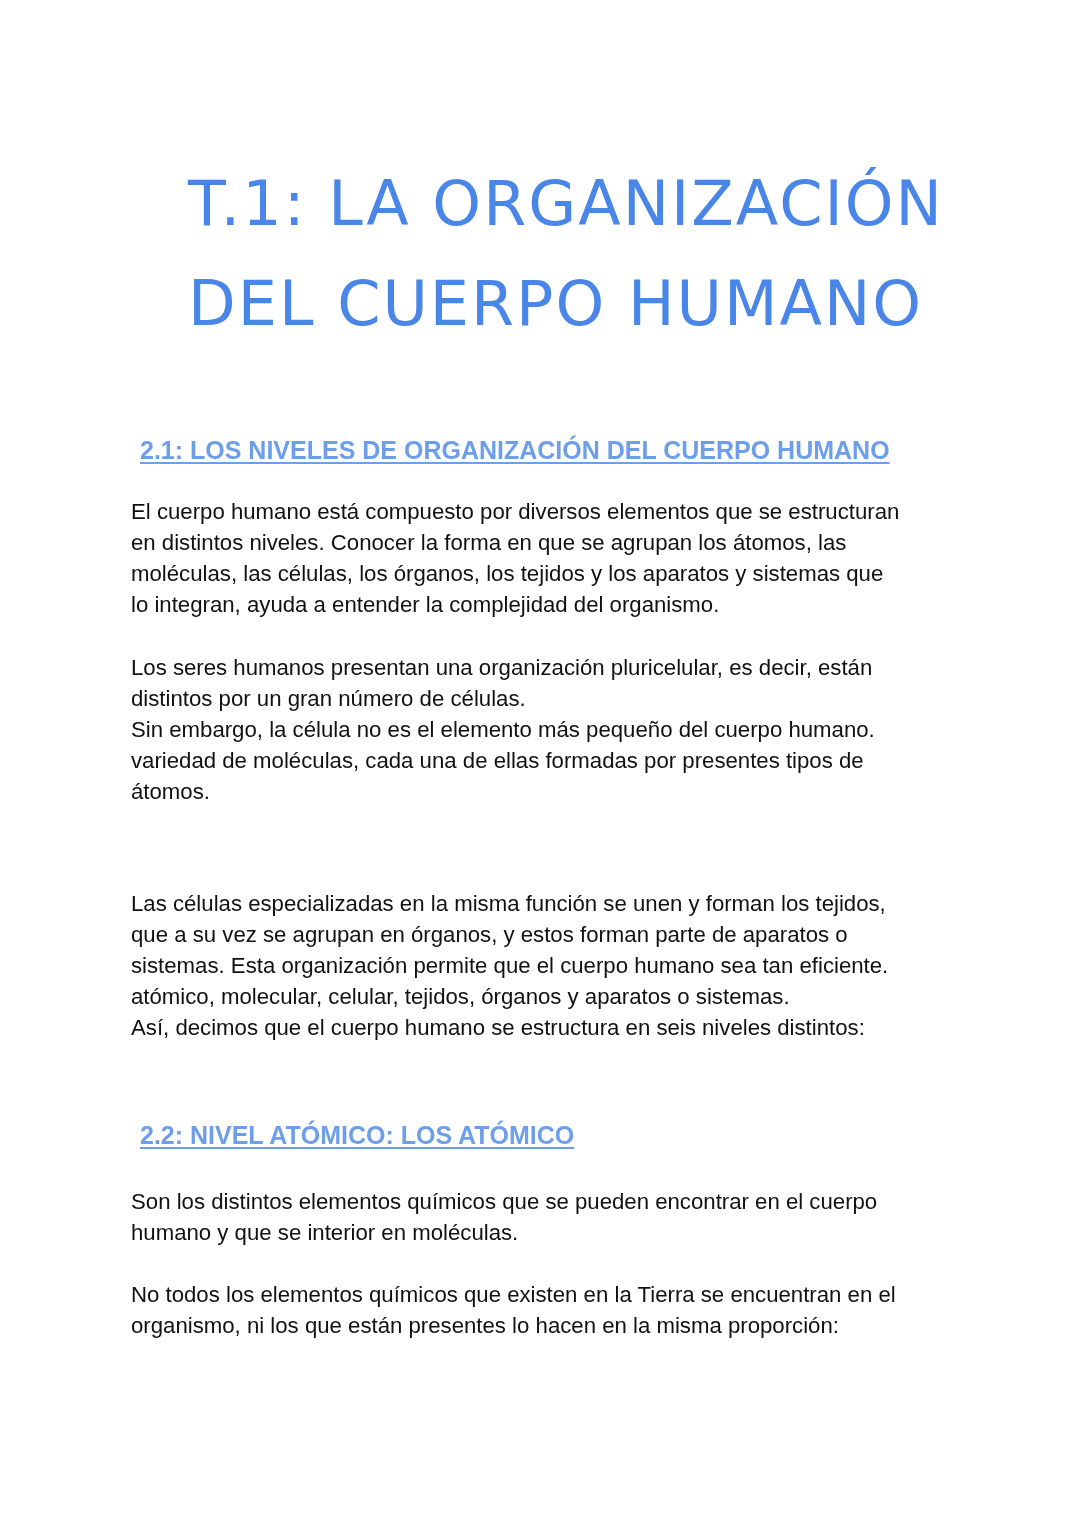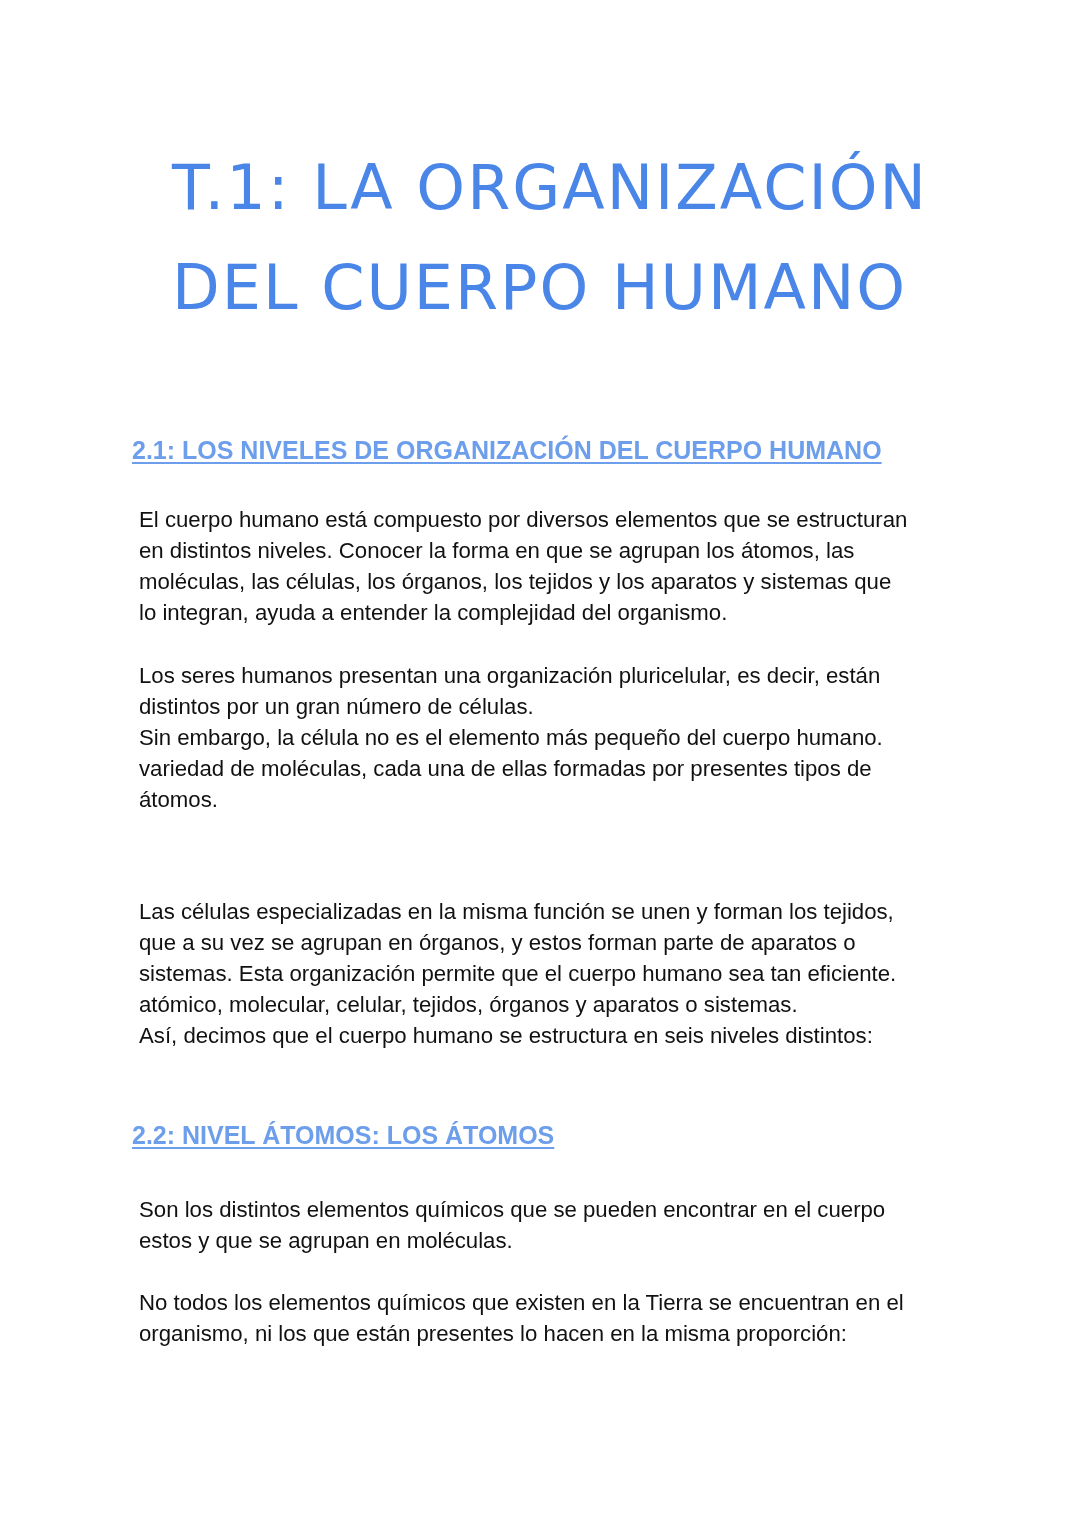--- a/index.html
+++ b/index.html
@@ -1,20 +1,20 @@
 <!DOCTYPE html>
 <html><head>
 <meta charset="utf-8">
 <style>
   html, body { margin: 0; padding: 0; background: #ffffff; }
   body { width: 1080px; height: 1525px; position: relative; overflow: hidden; font-family: "Liberation Sans", sans-serif; color: #111; }
-  .title { position: absolute; left: 172px; top: 138px; color: #4a86e8; font-family: "DejaVu Sans", sans-serif; font-size: 62px; line-height: 100px; letter-spacing: 2px; margin: 0; font-weight: normal; }
+  .title { position: absolute; left: 172px; top: 138px; color: #4a86e8; font-family: "DejaVu Sans", sans-serif; font-size: 62px; line-height: 100px; letter-spacing: 2px; margin: 16px; font-weight: normal; }
   .title span { display: block; white-space: nowrap; }
-  .h2 { position: absolute; left: 132px; margin: 0; color: #6d9eeb; font-size: 25px; font-weight: bold; text-decoration: underline; text-decoration-thickness: 2px; text-underline-offset: 3px; white-space: nowrap; }
-  .para { position: absolute; left: 131px; margin: 8px; font-size: 22.2px; line-height: 31px; width: 830px; }
+  .h2 { position: absolute; left: 140px; margin: 0; color: #6d9eeb; font-size: 25px; font-weight: bold; text-decoration: underline; text-decoration-thickness: 2px; text-underline-offset: 3px; white-space: nowrap; }
+  .para { position: absolute; left: 131px; margin: 0; font-size: 22.2px; line-height: 31px; width: 830px; }
   .para span.line { display: block; white-space: nowrap; }
 </style>
 </head>
 <body>
 
 <h1 class="title">
   <span>T.1: LA ORGANIZACIÓN</span>
   <span>DEL CUERPO HUMANO</span>
 </h1>
 
@@ -36,23 +36,23 @@
 </p>
 
 <p class="para" style="top:888px;">
   <span class="line">Las células especializadas en la misma función se unen y forman los tejidos,</span>
   <span class="line">que a su vez se agrupan en órganos, y estos forman parte de aparatos o</span>
   <span class="line">sistemas. Esta organización permite que el cuerpo humano sea tan eficiente.</span>
   <span class="line">atómico, molecular, celular, tejidos, órganos y aparatos o sistemas.</span>
   <span class="line">Así, decimos que el cuerpo humano se estructura en seis niveles distintos:</span>
 </p>
 
-<h2 class="h2" style="top:1121px;">2.2: NIVEL ÁTOMOS: LOS ÁTOMOS</h2>
+<h2 class="h2" style="top:1121px;">2.2: NIVEL ATÓMICO: LOS ATÓMICO</h2>
 
 <p class="para" style="top:1186px;">
   <span class="line">Son los distintos elementos químicos que se pueden encontrar en el cuerpo</span>
-  <span class="line">estos y que se agrupan en moléculas.</span>
+  <span class="line">humano y que se interior en moléculas.</span>
 </p>
 
 <p class="para" style="top:1279px;">
   <span class="line">No todos los elementos químicos que existen en la Tierra se encuentran en el</span>
   <span class="line">organismo, ni los que están presentes lo hacen en la misma proporción:</span>
 </p>
 
 </body></html>

